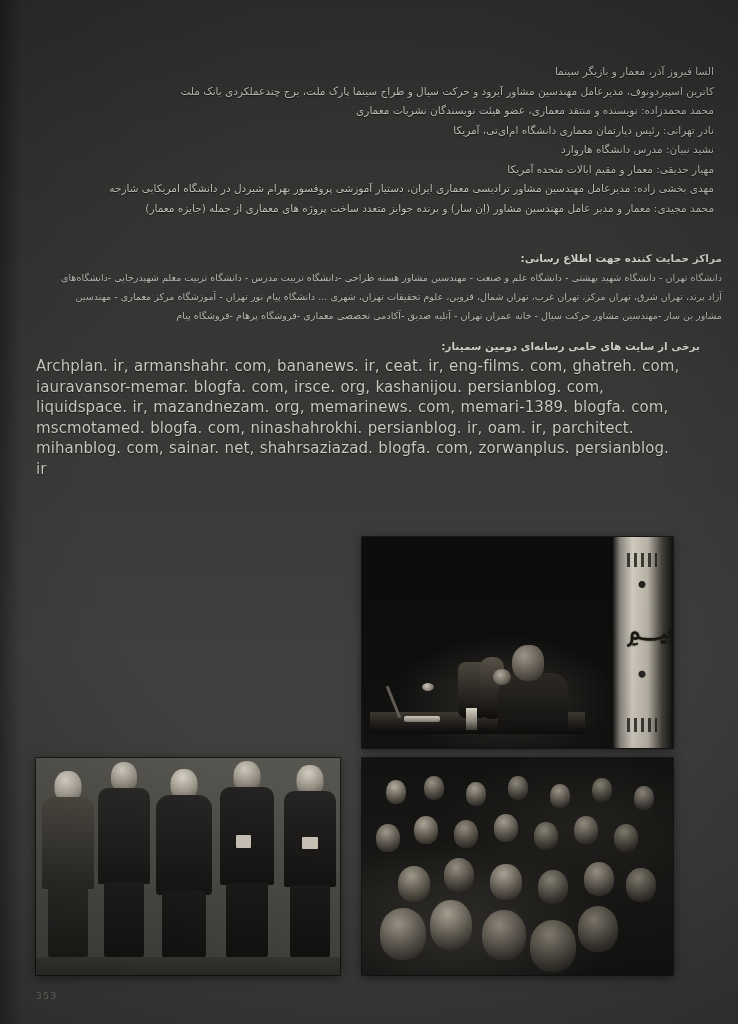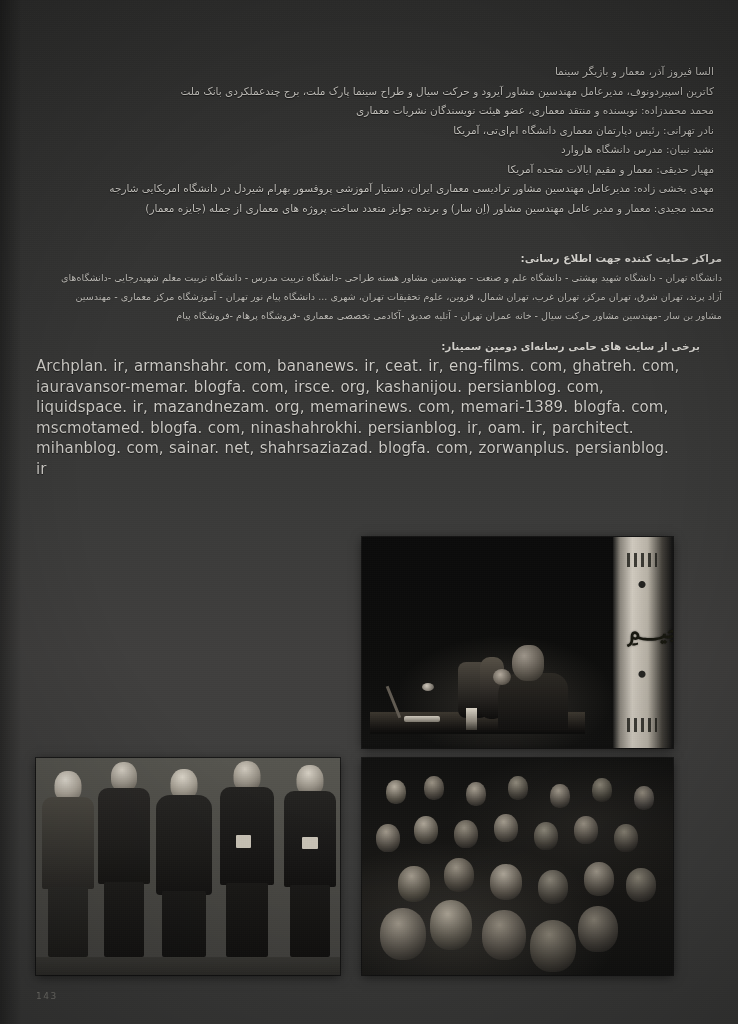--- a/index.html
+++ b/index.html
@@ -300,14 +300,14 @@
     <div class="hd" style="left:104px;top:24px;width:20px;height:24px;background:radial-gradient(circle at 42% 28%,#a69e90 0%,#504b44 58%,#171614 100%);"></div>
     <div class="hd" style="left:146px;top:18px;width:20px;height:24px;background:radial-gradient(circle at 40% 28%,#908a7c 0%,#45413a 58%,#141312 100%);"></div>
     <div class="hd" style="left:188px;top:26px;width:20px;height:24px;background:radial-gradient(circle at 42% 28%,#a29a8c 0%,#4e4942 58%,#161514 100%);"></div>
     <div class="hd" style="left:230px;top:20px;width:20px;height:24px;background:radial-gradient(circle at 40% 28%,#8c8678 0%,#434038 58%,#131211 100%);"></div>
     <div class="hd" style="left:272px;top:28px;width:20px;height:24px;background:radial-gradient(circle at 42% 28%,#968e80 0%,#484440 58%,#141312 100%);"></div>
   </div>
 
   <div class="grain"></div>
   <div class="vignette"></div>
 
-  <div id="pagenum">143</div>
+  <div id="pagenum">353</div>
 </div>
 
 </body></html>

